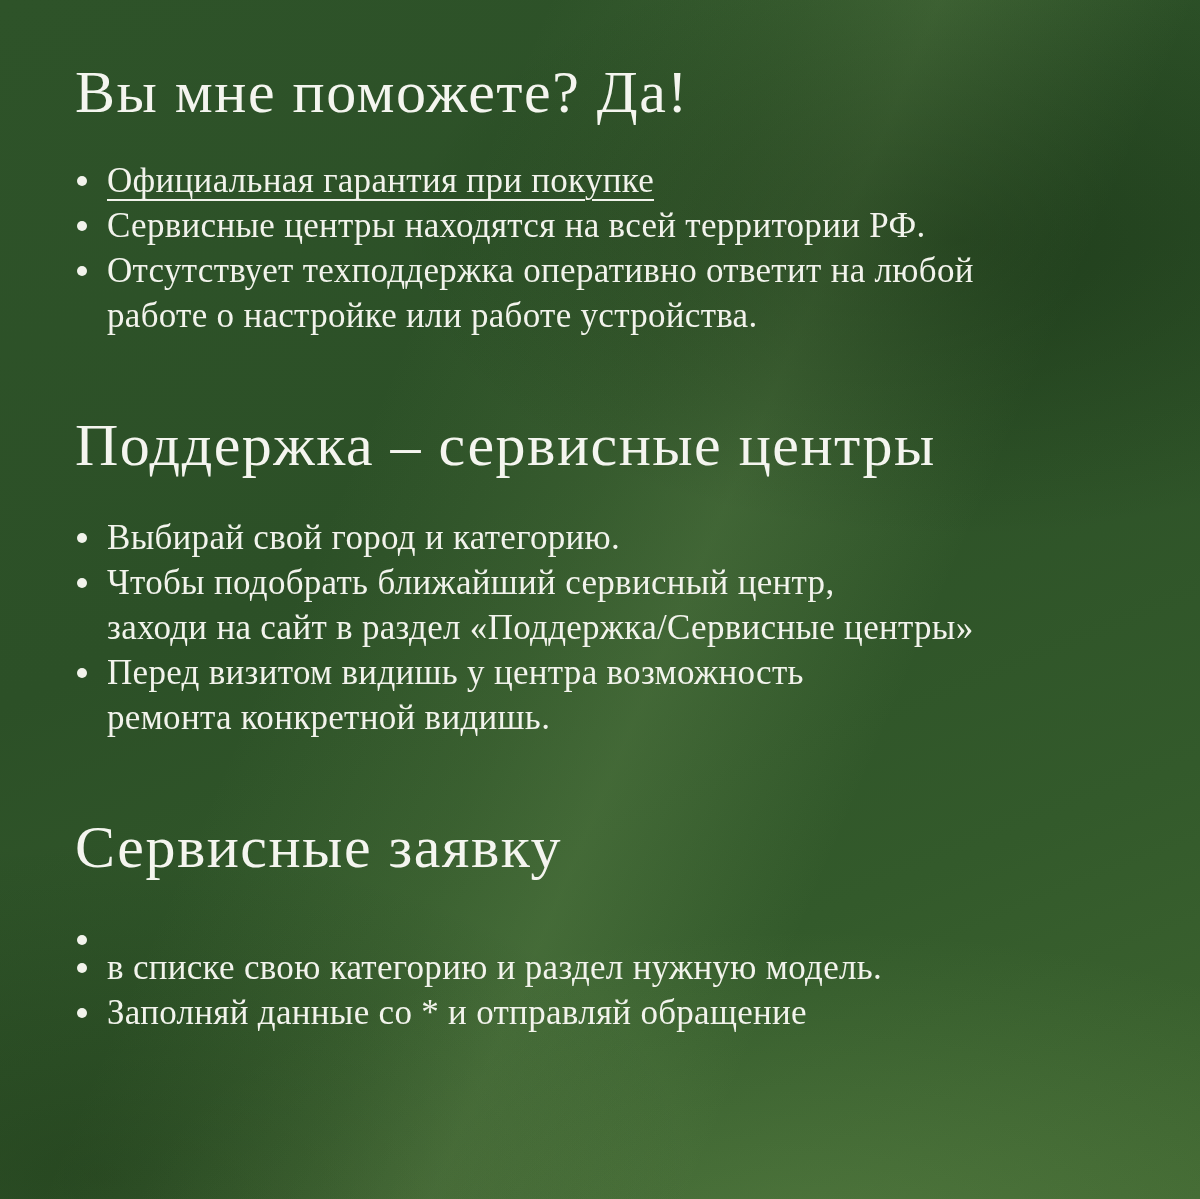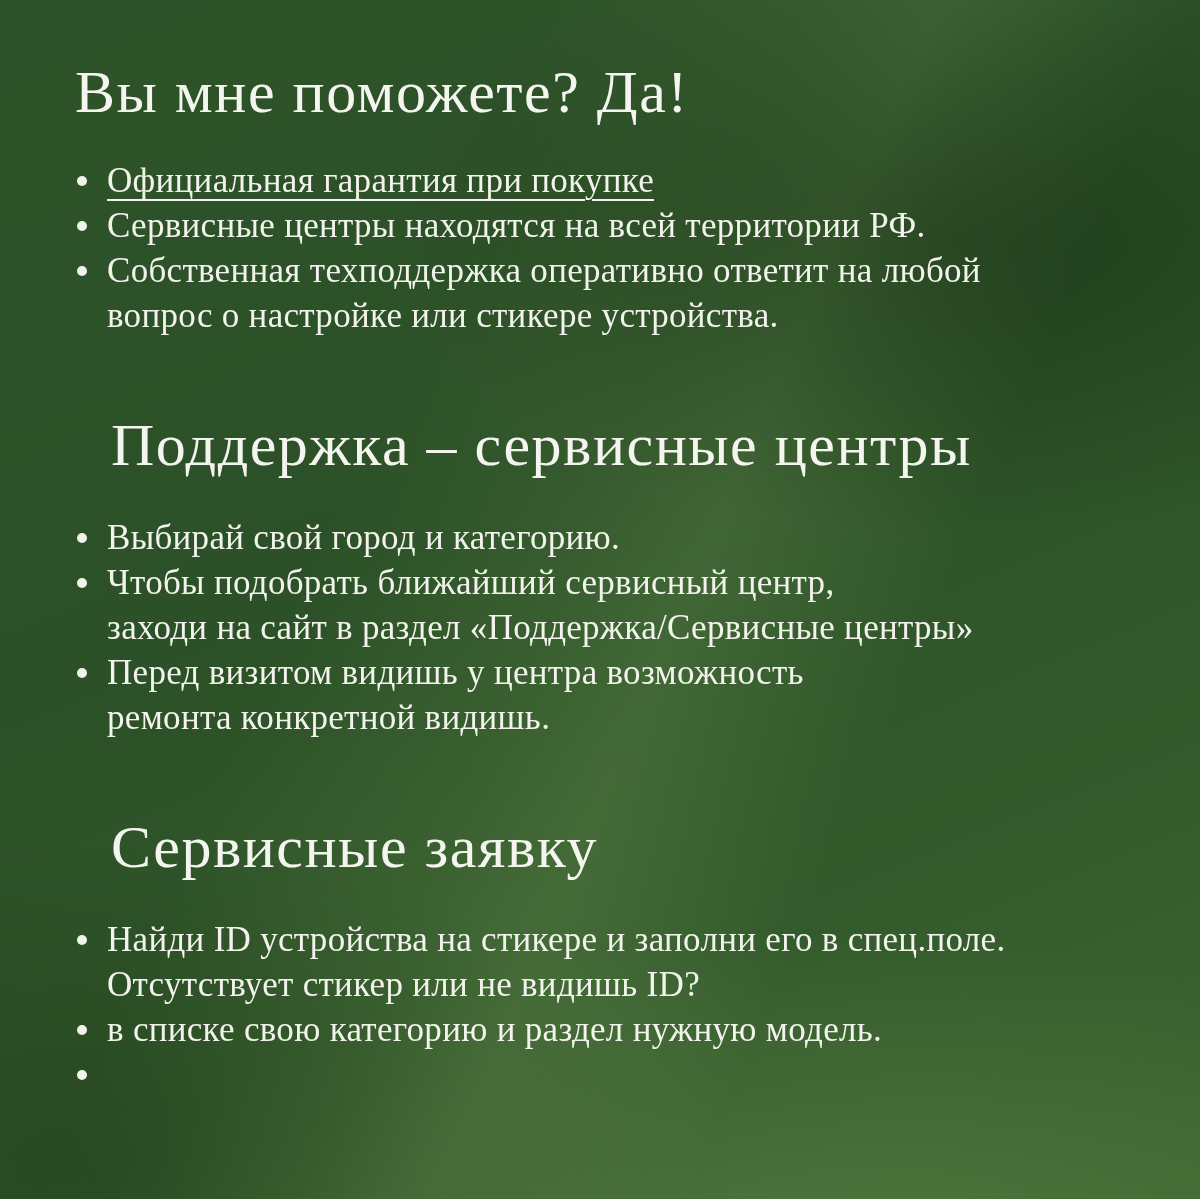--- a/index.html
+++ b/index.html
@@ -25,21 +25,20 @@
   .section-heading {
     margin: 0;
     font-size: 60px;
     font-weight: 400;
     line-height: 72px;
     letter-spacing: 1.5px;
     color: #f4f5ef;
   }
   .section-heading.gap-top {
     margin-top: 71px;
-    margin-left: 36px;
   }
   .bullet-list {
     list-style: none;
     margin: 30px 0 0 0;
     padding: 0;
     font-size: 35px;
     line-height: 45px;
     letter-spacing: 0.3px;
   }
   .bullet-list.tight-top {
@@ -81,22 +80,22 @@
     </li>
     <li class="bullet-item">
       <span class="bullet-dot"></span>
       <span class="bullet-text">
         <span class="line">Сервисные центры находятся на всей территории РФ.</span>
       </span>
     </li>
     <li class="bullet-item">
       <span class="bullet-dot"></span>
       <span class="bullet-text">
-        <span class="line">Собственная техподдержка оперативно ответит на любой</span>
-        <span class="line">вопрос о настройке или стикере устройства.</span>
+        <span class="line">Отсутствует техподдержка оперативно ответит на любой</span>
+        <span class="line">работе о настройке или работе устройства.</span>
       </span>
     </li>
   </ul>
 
   <h1 class="section-heading gap-top">Поддержка – сервисные центры</h1>
   <ul class="bullet-list tight-top">
     <li class="bullet-item">
       <span class="bullet-dot"></span>
       <span class="bullet-text">
         <span class="line">Выбирай свой город и категорию.</span>
@@ -115,29 +114,28 @@
         <span class="line">Перед визитом видишь у центра возможность</span>
         <span class="line">ремонта конкретной видишь.</span>
       </span>
     </li>
   </ul>
 
   <h1 class="section-heading gap-top">Сервисные заявку</h1>
   <ul class="bullet-list tight-top">
     <li class="bullet-item">
       <span class="bullet-dot"></span>
-      <span class="bullet-text">
-        <span class="line">Найди ID устройства на стикере и заполни его в спец.поле.</span>
-        <span class="line">Отсутствует стикер или не видишь ID?</span>
-      </span>
     </li>
     <li class="bullet-item">
       <span class="bullet-dot"></span>
       <span class="bullet-text">
         <span class="line">в списке свою категорию и раздел нужную модель.</span>
       </span>
     </li>
     <li class="bullet-item">
       <span class="bullet-dot"></span>
+      <span class="bullet-text">
+        <span class="line">Заполняй данные со * и отправляй обращение</span>
+      </span>
     </li>
   </ul>
 
 </div>
 
 </body></html>

